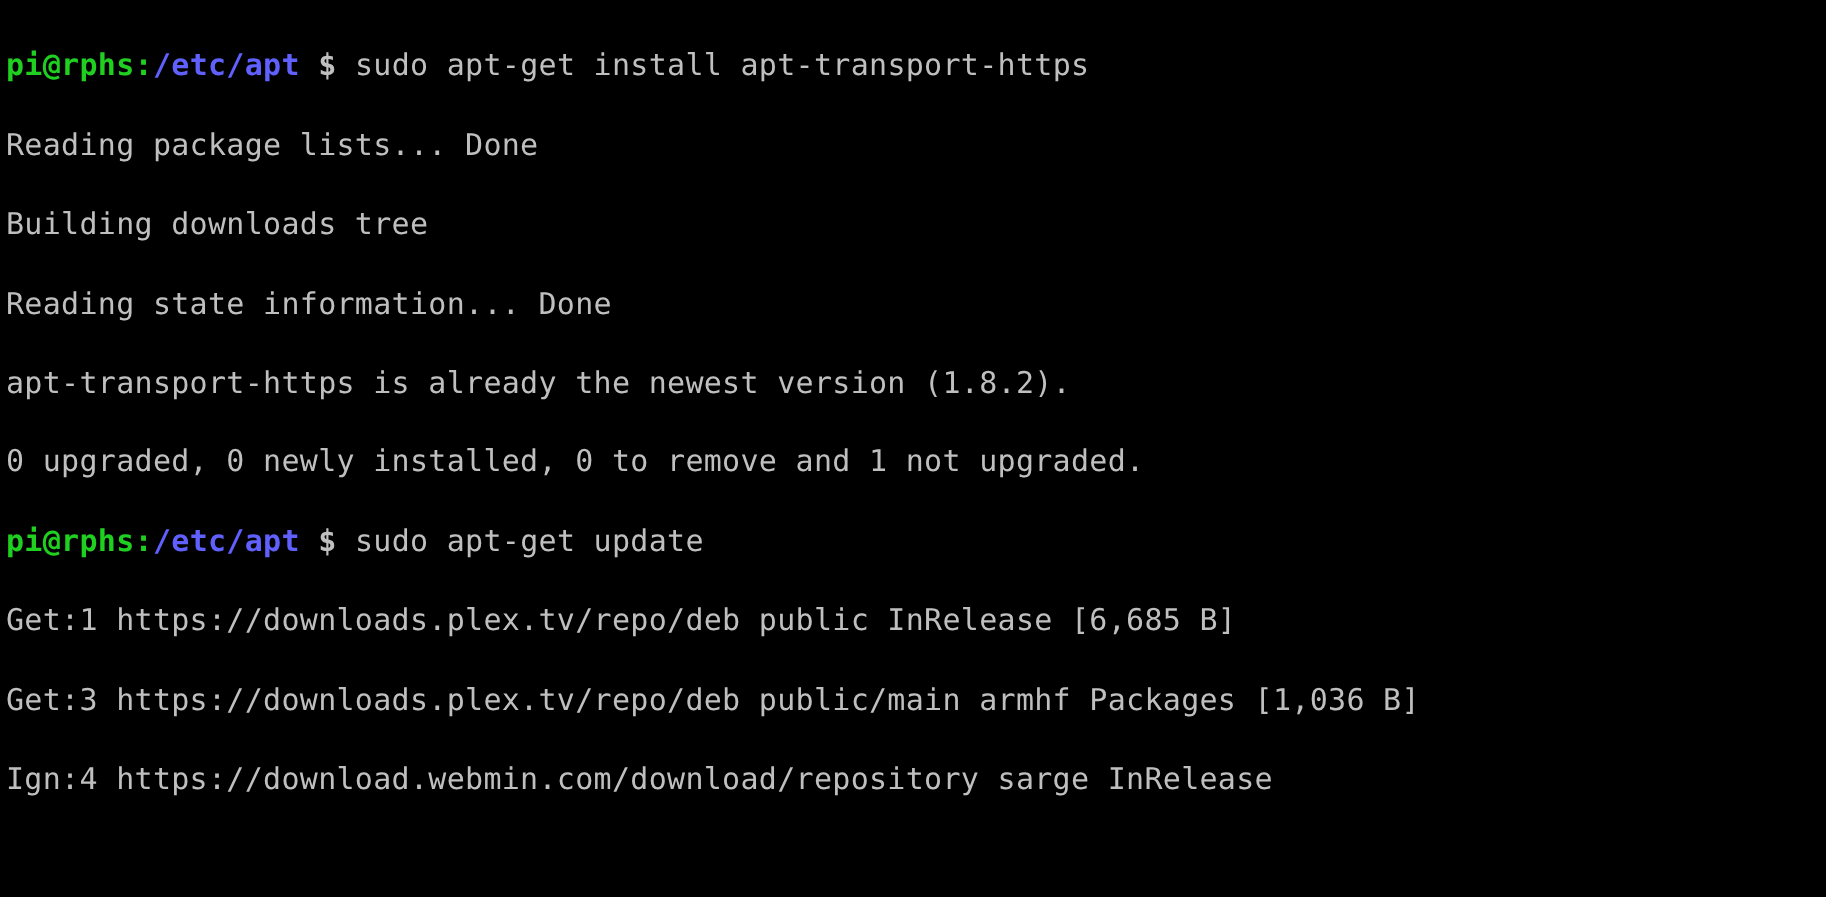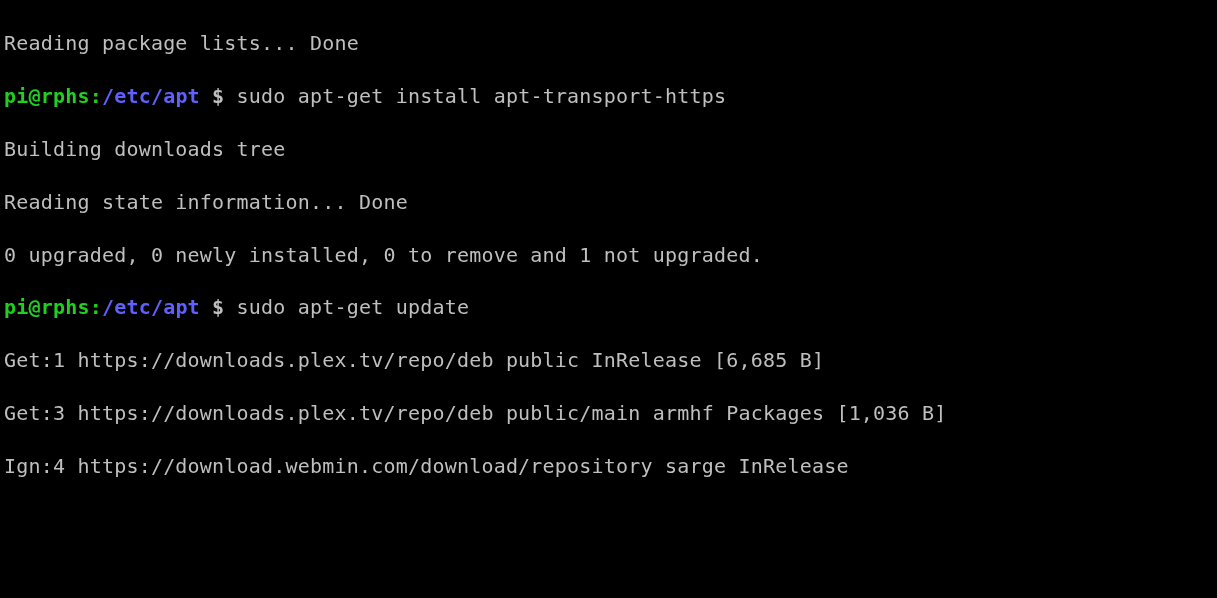--- a/index.html
+++ b/index.html
@@ -21,24 +21,25 @@
   .path{color:#6060ff;font-weight:bold;}
   .dollar{color:#bfbfbf;font-weight:bold;}
   .cmd{color:#bfbfbf;}
   .out{color:#bfbfbf;}
   .line{display:block;}
 </style>
 </head>
 <body>
 
 <div class="terminal">
+<span class="line"><span class="user">pi@rphs</span><span class="user">:</span><span class="path">/etc/apt</span><span class="dollar"> $ </span><span class="cmd">sudo apt-get install apt-transport-https</span></span>
 <span class="line out">Reading package lists... Done</span>
-<span class="line"><span class="user">pi@rphs</span><span class="user">:</span><span class="path">/etc/apt</span><span class="dollar"> $ </span><span class="cmd">sudo apt-get install apt-transport-https</span></span>
 <span class="line out">Building downloads tree</span>
 <span class="line out">Reading state information... Done</span>
+<span class="line out">apt-transport-https is already the newest version (1.8.2).</span>
 <span class="line out">0 upgraded, 0 newly installed, 0 to remove and 1 not upgraded.</span>
 <span class="line"><span class="user">pi@rphs</span><span class="user">:</span><span class="path">/etc/apt</span><span class="dollar"> $ </span><span class="cmd">sudo apt-get update</span></span>
 <span class="line out">Get:1 https://downloads.plex.tv/repo/deb public InRelease [6,685 B]</span>
 <span class="line out">Get:3 https://downloads.plex.tv/repo/deb public/main armhf Packages [1,036 B]</span>
 <span class="line out">Ign:4 https://download.webmin.com/download/repository sarge InRelease</span>
 
 
 
 
 

